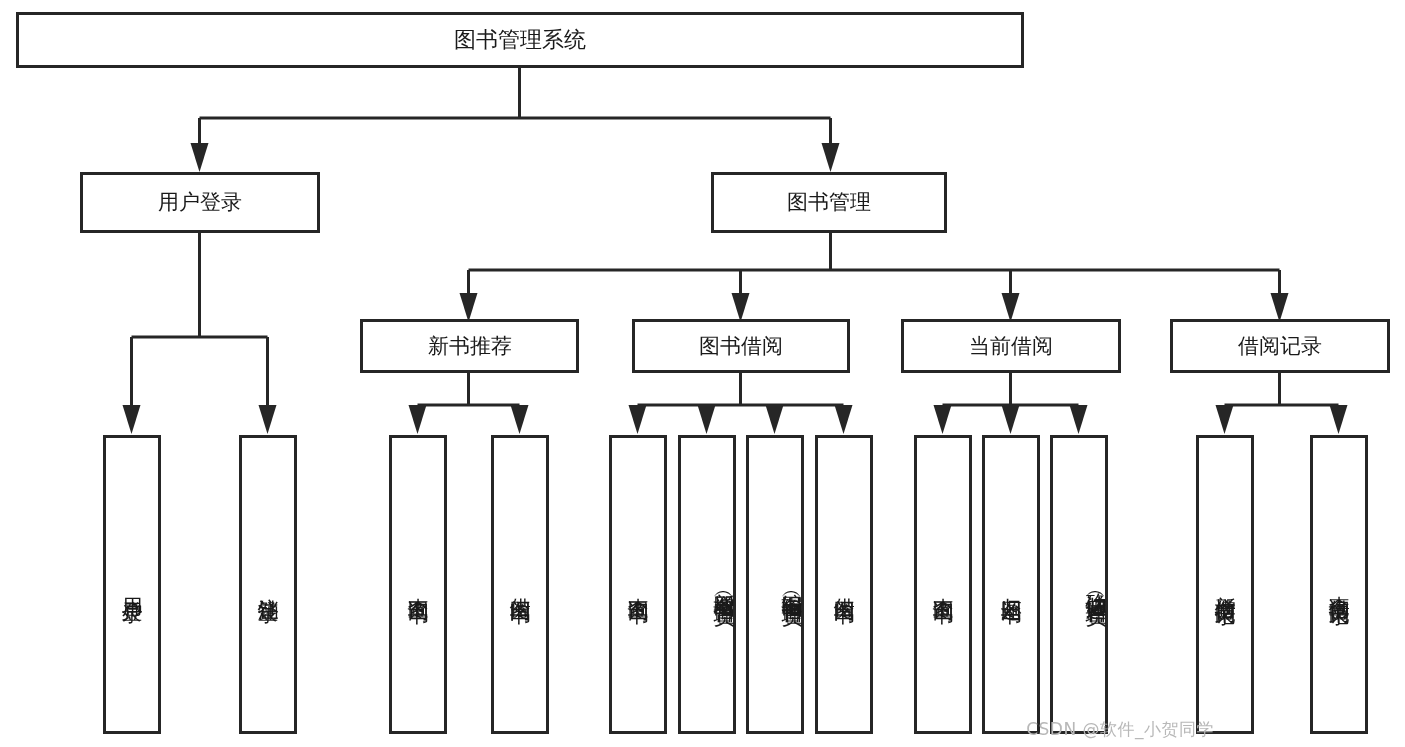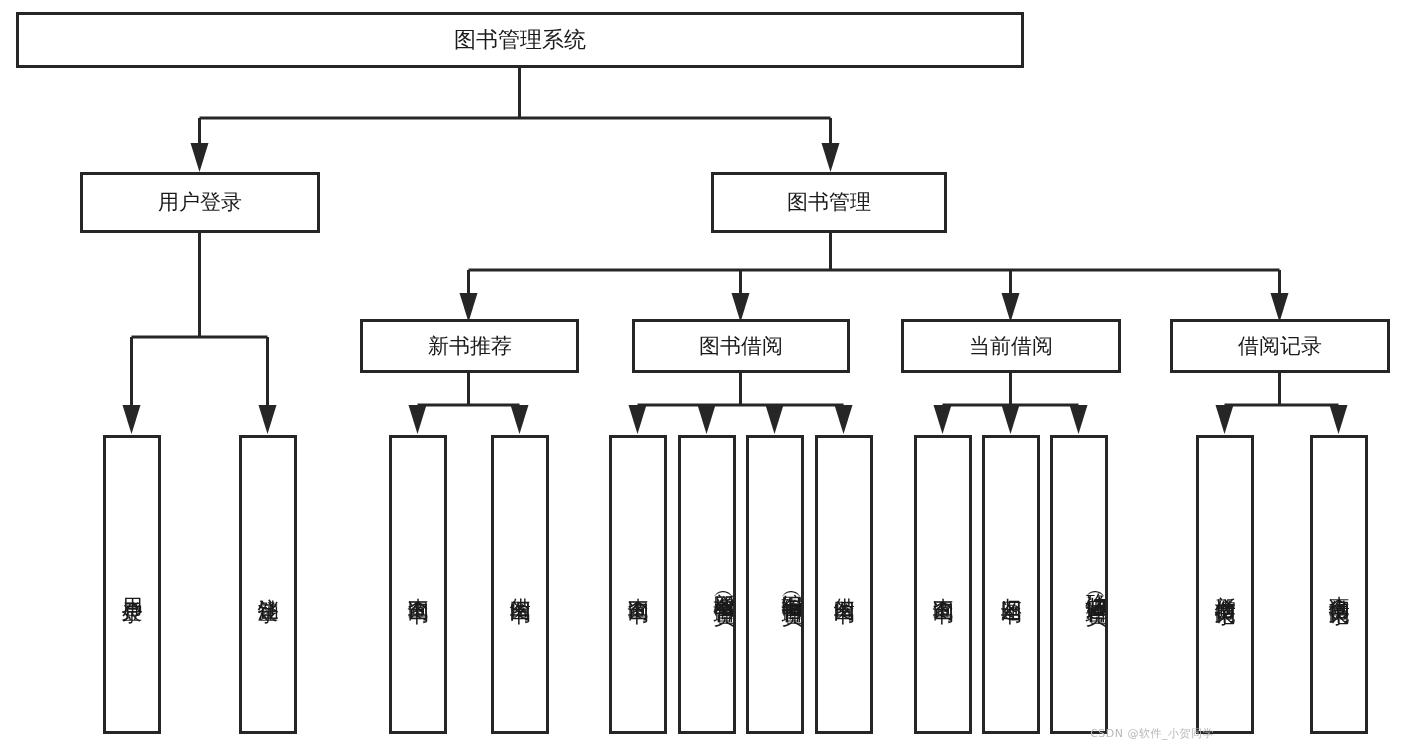--- a/index.html
+++ b/index.html
@@ -69,21 +69,21 @@
     letter-spacing: 2px;
     color: #1a1a1a;
     white-space: nowrap;
     pointer-events: none;
   }
   .watermark {
     position: absolute;
     right: 8px;
     bottom: 6px;
     font-family: "DejaVu Sans", "Liberation Sans", sans-serif;
-    font-size: 11px;
+    font-size: 17px;
     color: #b8b8b8;
     letter-spacing: 0.5px;
     white-space: nowrap;
     text-align: right;
   }
 </style>
 </head>
 <body>
 
 <div id="diagram-root">

